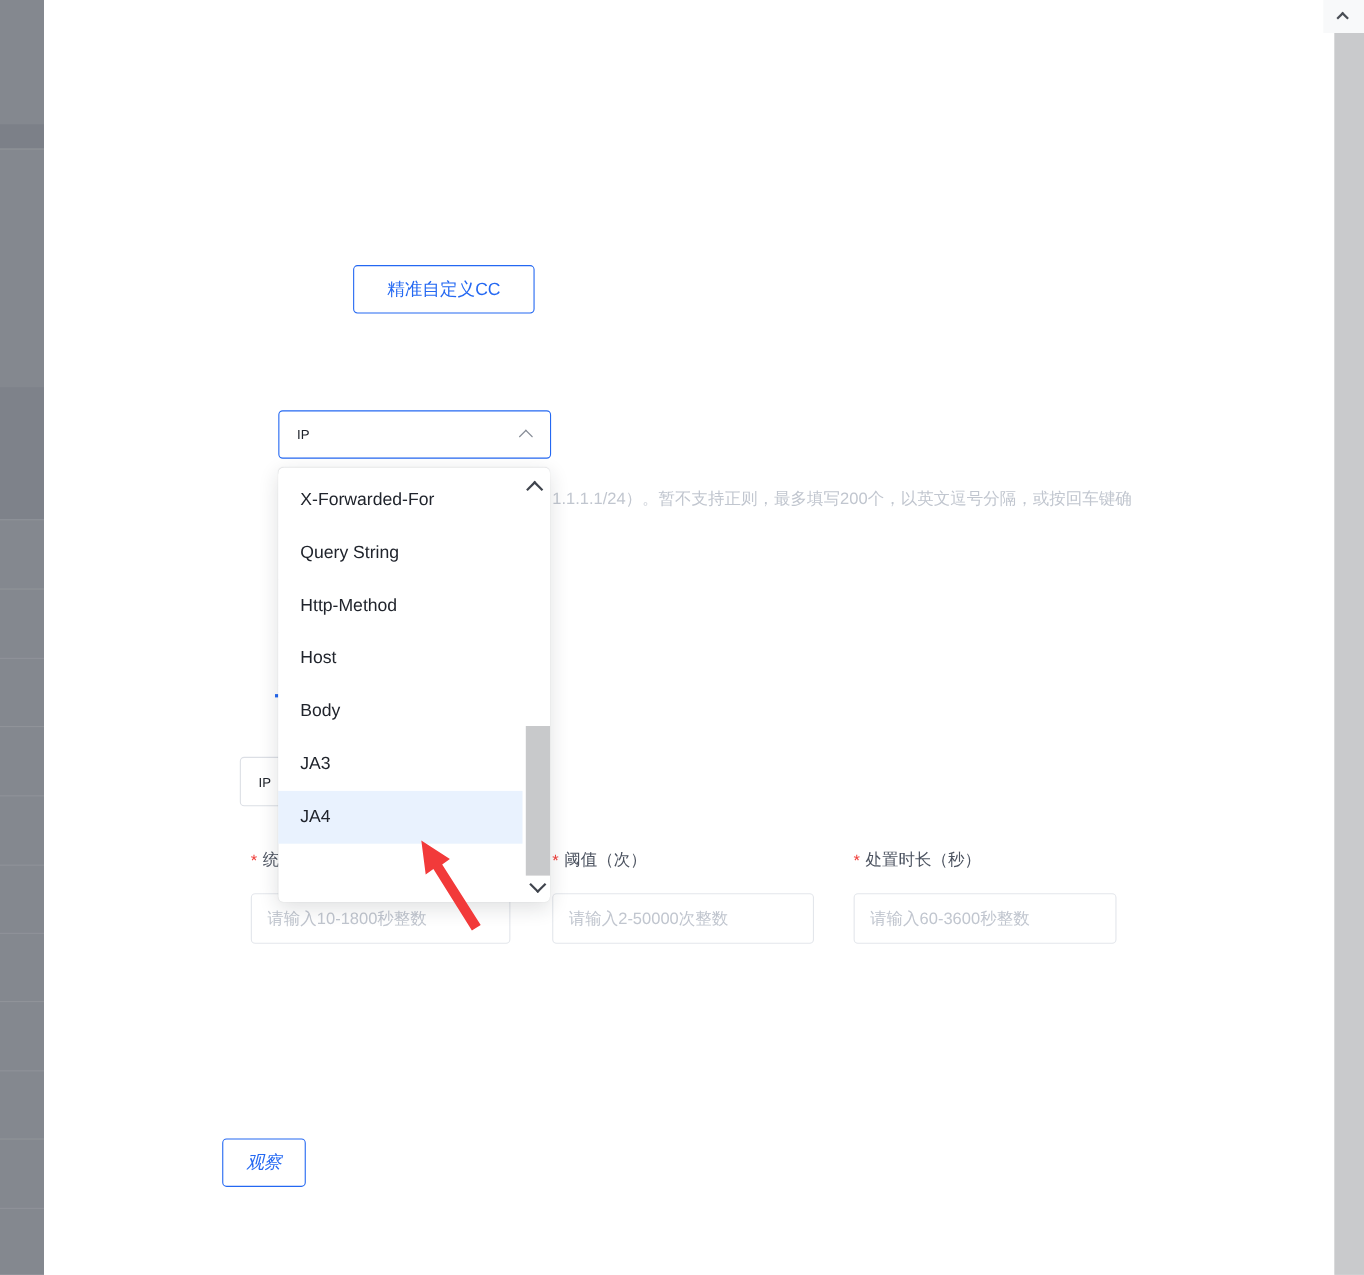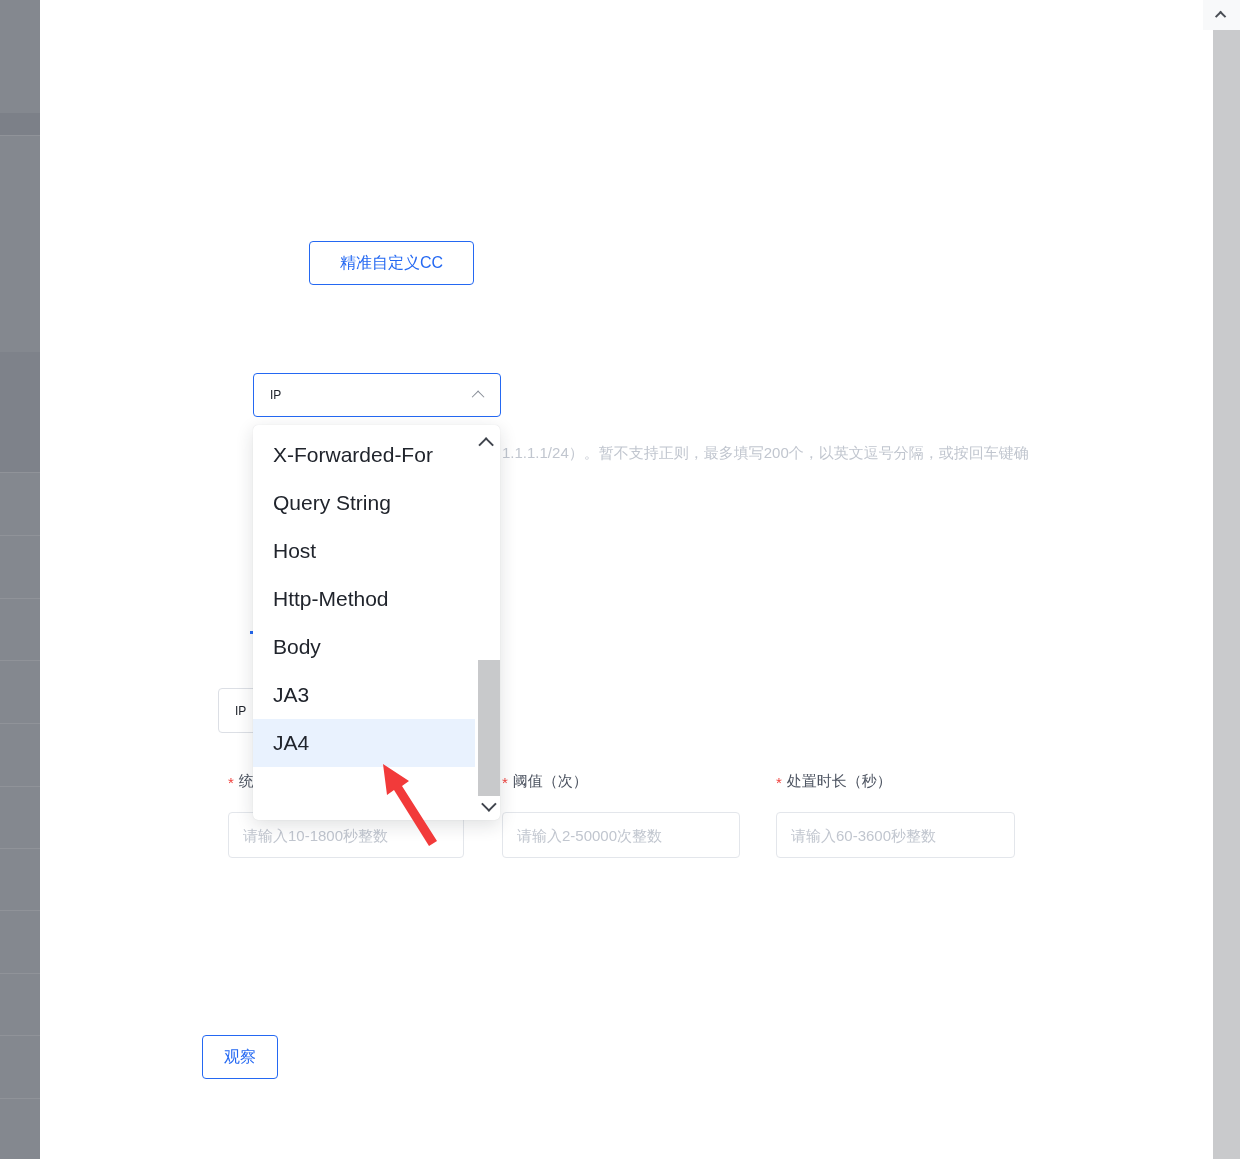--- a/index.html
+++ b/index.html
@@ -25,21 +25,21 @@
   .field-label { display:flex; align-items:flex-start; font-size:15px; color:#5c6370; }
   .req { color:#f0413d; margin-right:5px; font-size:15px; line-height:1.4; }
 
   .input-box { position:absolute; background:#fff; border:1px solid #dcdfe5; border-radius:4px; }
   .input-box input { width:100%; height:100%; border:none; outline:none; background:transparent; font-size:15px; color:#20242c; padding:0 70px 0 16px; font-family:inherit; }
   .input-box input::placeholder { color:#c1c6cf; }
   .counter { position:absolute; right:15px; top:50%; transform:translateY(-50%); font-size:15px; color:#8f959e; }
 
   .btn-group { position:absolute; display:flex; }
   .tab-btn { height:44px; display:flex; align-items:center; justify-content:center; background:#fff; border:1px solid #dcdfe5; font-size:16px; color:#20242c; margin-left:-1px; }
-  .tab-btn:first-child { margin-left:0; border-radius:4px 0 0 4px; }
+  .tab-btn:first-child { margin-left:0; border-radius:4px 0 0 4px;font-style:italic; }
   .tab-btn:last-child { border-radius:0 4px 4px 0; }
   .tab-btn.active { border:1px solid #2468f2; color:#2468f2; border-radius:4px; z-index:2; }
 
   .hint { position:absolute; font-size:15px; color:#8b919b; }
 
   .cond-bar { position:absolute; width:2px; background:#b9cdf5; }
   .cond-panel { position:absolute; background:#f7f8fa; border-radius:4px; }
 
   .select-box { position:absolute; background:#fff; border:1px solid #dcdfe5; border-radius:4px; display:flex; align-items:center; padding:0 16px; font-size:12px; color:#20242c; }
   .select-box.focused { border-color:#2468f2; }
@@ -50,21 +50,21 @@
   .chev.up { transform:rotate(-135deg) translateY(-2px); }
   .chev.dark { border-color:#3f444d; border-width:2.4px; width:11px; height:11px; }
 
   .value-area { position:absolute; background:#fff; border:1px solid #dcdfe5; border-radius:4px; }
   .va-counter { position:absolute; font-size:15px; color:#8f959e; }
   .va-placeholder { position:absolute; font-size:15px; color:#c1c6cf; white-space:nowrap; overflow:hidden; z-index:5; }
 
   
   .dropdown { position:absolute; left:253px; top:425px; width:247px; height:395px; background:#fff; border-radius:5px; box-shadow:0 5px 18px rgba(30,34,40,.14), 0 0 1px rgba(30,34,40,.15); z-index:20; }
   .dd-list { position:absolute; left:0; top:6px; width:222px; }
-  .dd-item { height:48px; display:flex; align-items:center; padding-left:20px; font-size:21px; color:#20242c; background:#fff; }
+  .dd-item { height:48px; display:flex; align-items:center; padding-left:20px; font-size:16px; color:#20242c; background:#fff; }
   .dd-item.hl { background:#e9f2fe; }
   .dd-scroll-up { position:absolute; left:222px; top:8px; width:25px; height:20px; display:flex; align-items:center; justify-content:center; }
   .dd-scroll-down { position:absolute; left:222px; bottom:5px; width:25px; height:20px; display:flex; align-items:center; justify-content:center; }
   .dd-thumb { position:absolute; left:225px; top:235px; width:22px; height:136px; background:#c8c9cb; }
 
   .stats-panel { position:absolute; left:218px; top:754px; width:822px; height:121px; background:#f7f8fa; border-radius:4px; }
   .mini-label { position:absolute; display:flex; font-size:15px; color:#4c5360; }
   .mini-input { position:absolute; background:#fff; border:1px solid #e3e6eb; border-radius:4px; }
   .mini-input input { width:100%; height:100%; border:none; outline:none; background:transparent; font-size:15px; padding:0 14px; font-family:inherit; }
   .mini-input input::placeholder { color:#c1c6cf; }
@@ -115,21 +115,21 @@
     <input type="text" placeholder="请输入1~40位字符，支持中文，英文及数字，符号仅限/_-" style="">
     <span class="counter">0/40</span>
   </div>
 
   <div class="abs section-title" style="left:72px; top:193px;">规则信息</div>
 
   <div class="abs field-label" style="left:75px; top:253px;">
     <span class="req">*</span>
     <span>防护类型:</span>
   </div>
-  <div class="btn-group" style="left:200px; top:241px;">
+  <div class="btn-group" style="left:200px; top:241px;gap:12px;">
     <div class="tab-btn" style="width:110px;">智能CC</div>
     <div class="tab-btn active" style="width:165px;">精准自定义CC</div>
   </div>
   <div class="hint" style="left:192px; top:303px;">执行并命中匹配条件后，启动频率设置校验。</div>
 
   <div class="abs field-label" style="left:75px; top:373px;">
     <span class="req">*</span>
     <span>匹配条件:</span>
   </div>
 
@@ -212,22 +212,22 @@
     <span>处置时长（秒）</span>
   </div>
   <div class="mini-input" style="left:776px; top:812px; width:239px; height:46px; z-index:3;">
     <input type="text" placeholder="请输入60-3600秒整数" style="">
   </div>
 
   <div class="dropdown">
     <div class="dd-list">
       <div class="dd-item">X-Forwarded-For</div>
       <div class="dd-item">Query String</div>
+      <div class="dd-item">Http-Method</div>
       <div class="dd-item">Host</div>
-      <div class="dd-item">Http-Method</div>
       <div class="dd-item">Body</div>
       <div class="dd-item">JA3</div>
       <div class="dd-item hl">JA4</div>
     </div>
     <div class="dd-scroll-up">
         <span class="chev up dark"></span>
       </div>
     <div class="dd-thumb"></div>
     <div class="dd-scroll-down">
         <span class="chev down dark"></span>

